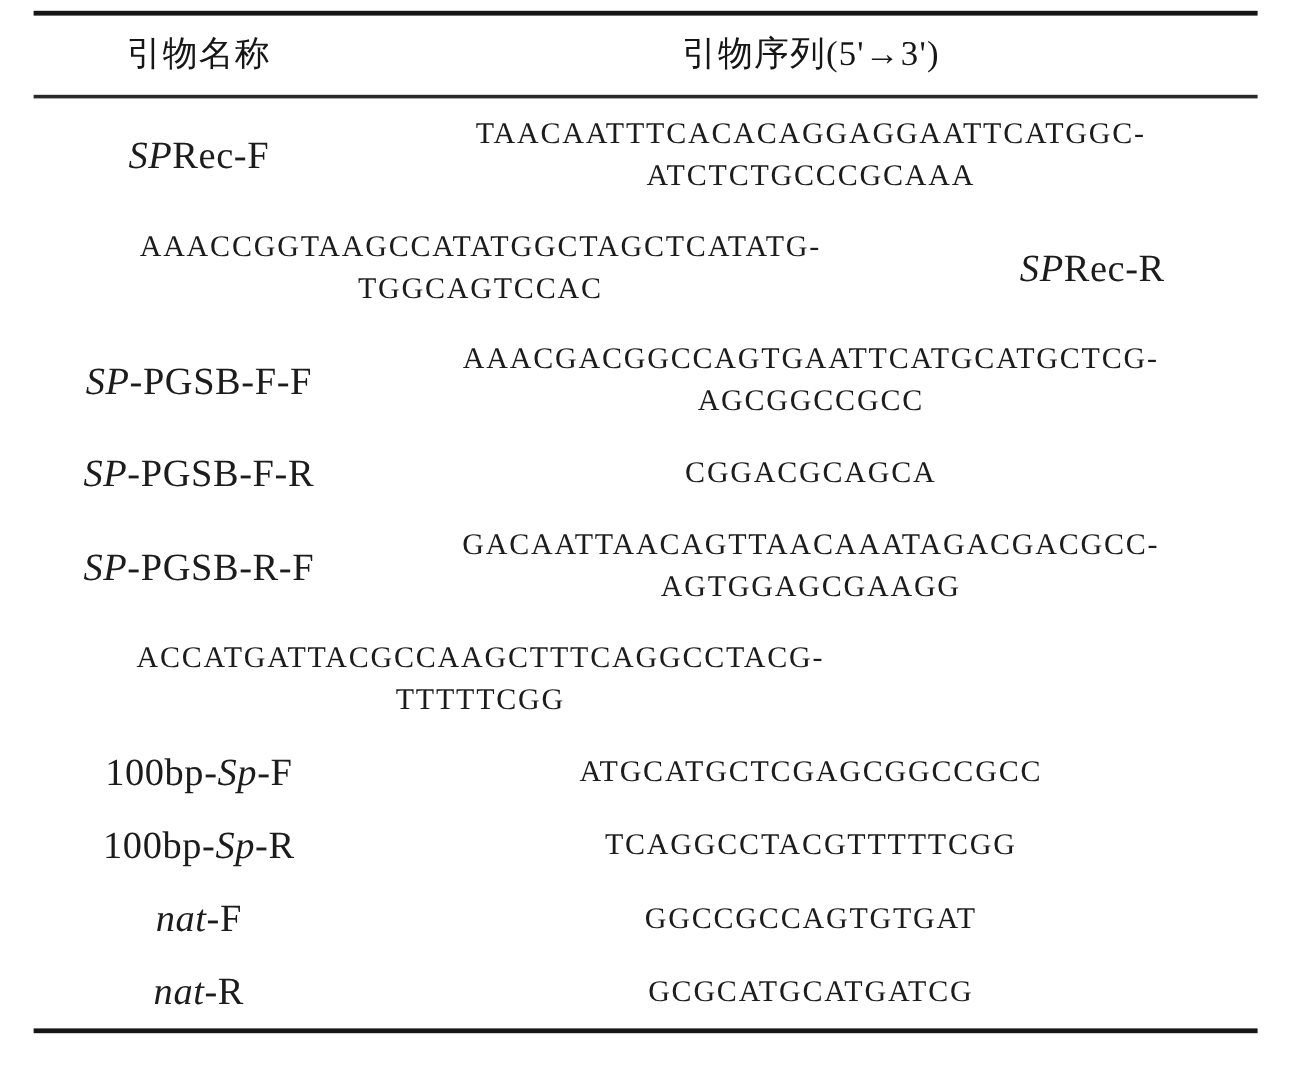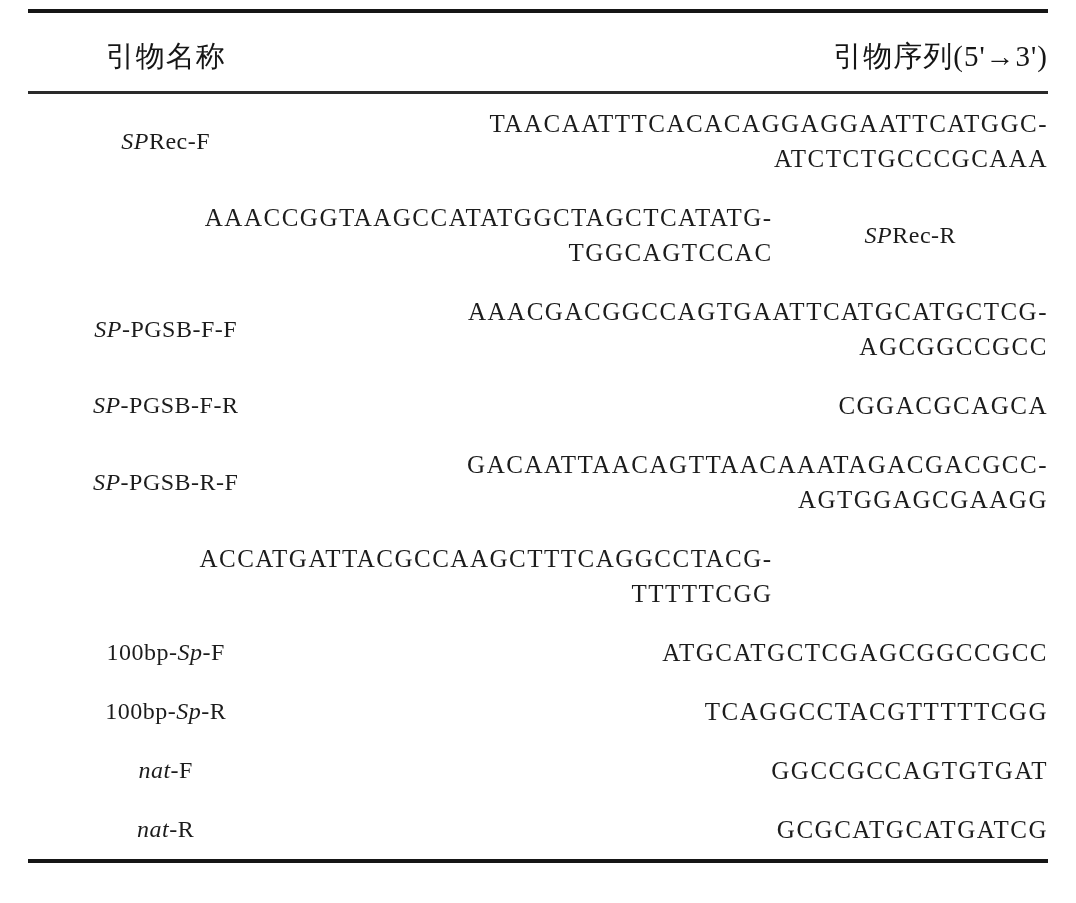--- a/index.html
+++ b/index.html
@@ -9,32 +9,32 @@
     font-family: "Liberation Serif", "DejaVu Serif", serif;
     color: #1c1c1c;
     overflow: hidden;
   }
   .page { position: relative; width: 1076px; height: 903px; background: #ffffff; }
   .table-wrap { position: absolute; left: 28px; top: 9px; width: 1020px; }
   .rule { width: 100%; background: #161616; }
   .rule-thick { height: 4px; }
   .rule-thin { height: 3px; background: #2a2a2a; }
   .row { display: flex; align-items: center; }
-  .header-row { padding: 24px 0 14px 0; }
+  .header-row { padding: 12px 0 14px 0; }
   .body-row { padding: 12px 0; }
   .cell { box-sizing: border-box; }
   .col-name { width: 27%; text-align: center; }
-  .col-seq  { width: 73%; text-align: right; }
+  .col-seq  { width: 73%; text-align: center; }
   .header-text {
     font-size: 29px;
     letter-spacing: 1px;
     color: #161616;
   }
   .primer-name {
-    font-size: 24px;
+    font-size: 32px;
     letter-spacing: 0.5px;
     white-space: nowrap;
   }
   .primer-name i { font-style: italic; }
   .primer-seq { font-size: 25px; }
   .seq-line {
     line-height: 35px;
     letter-spacing: 1.5px;
     white-space: nowrap;
   }

